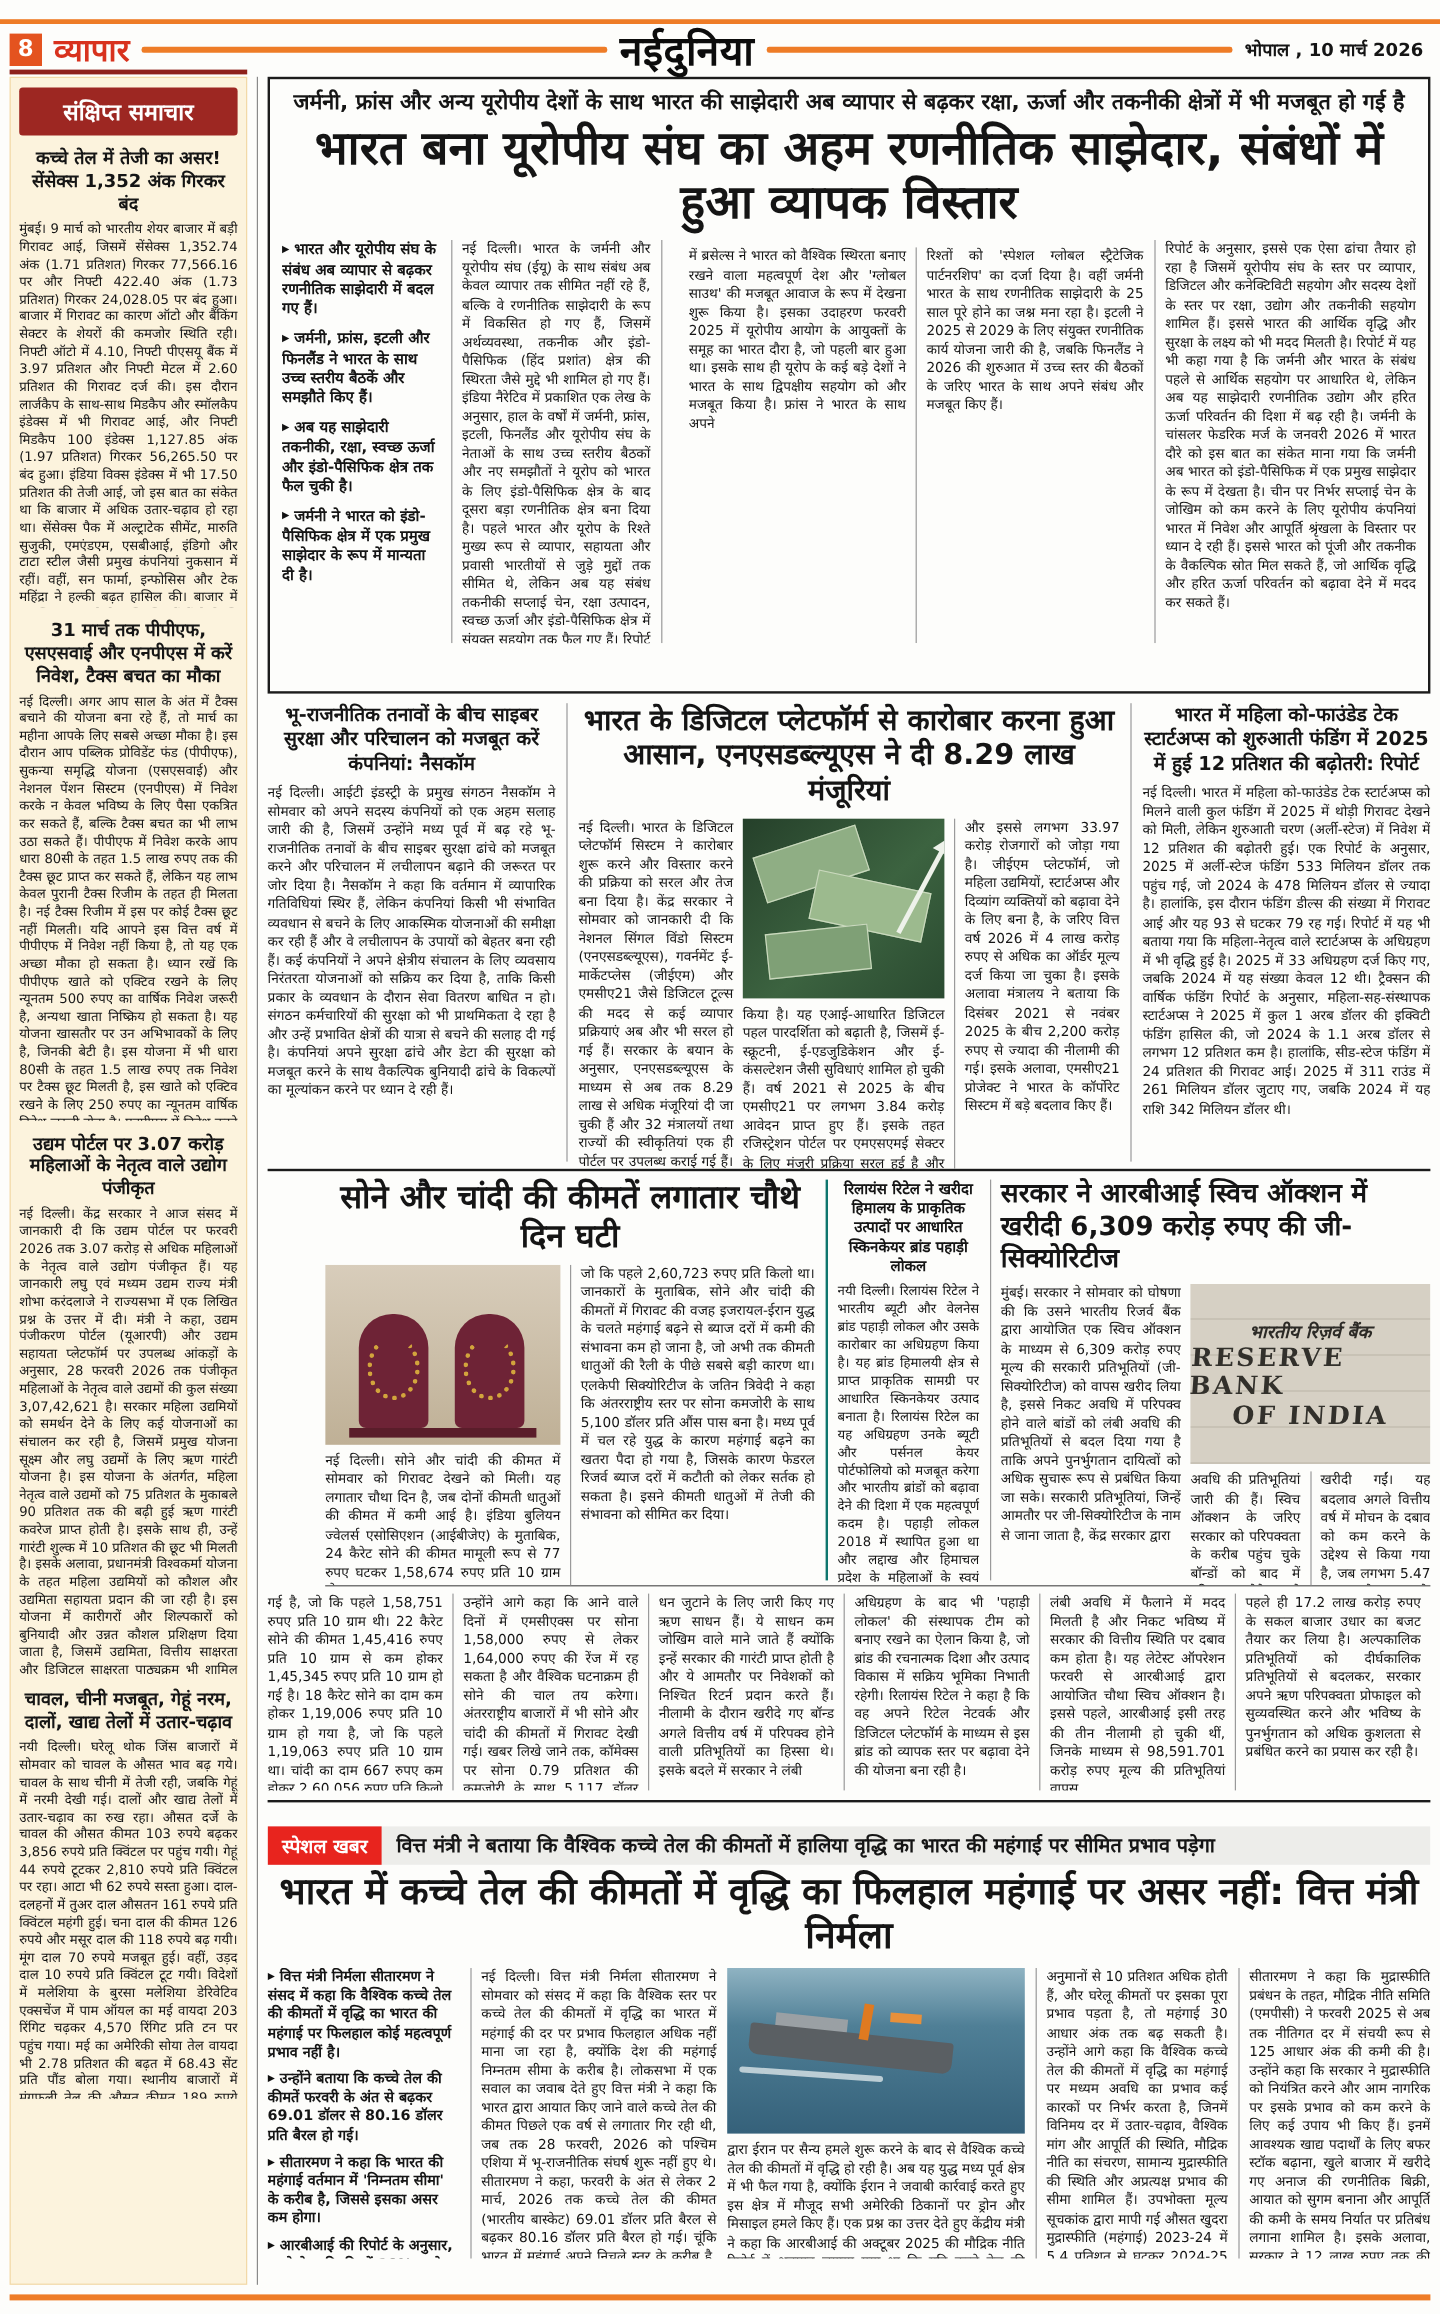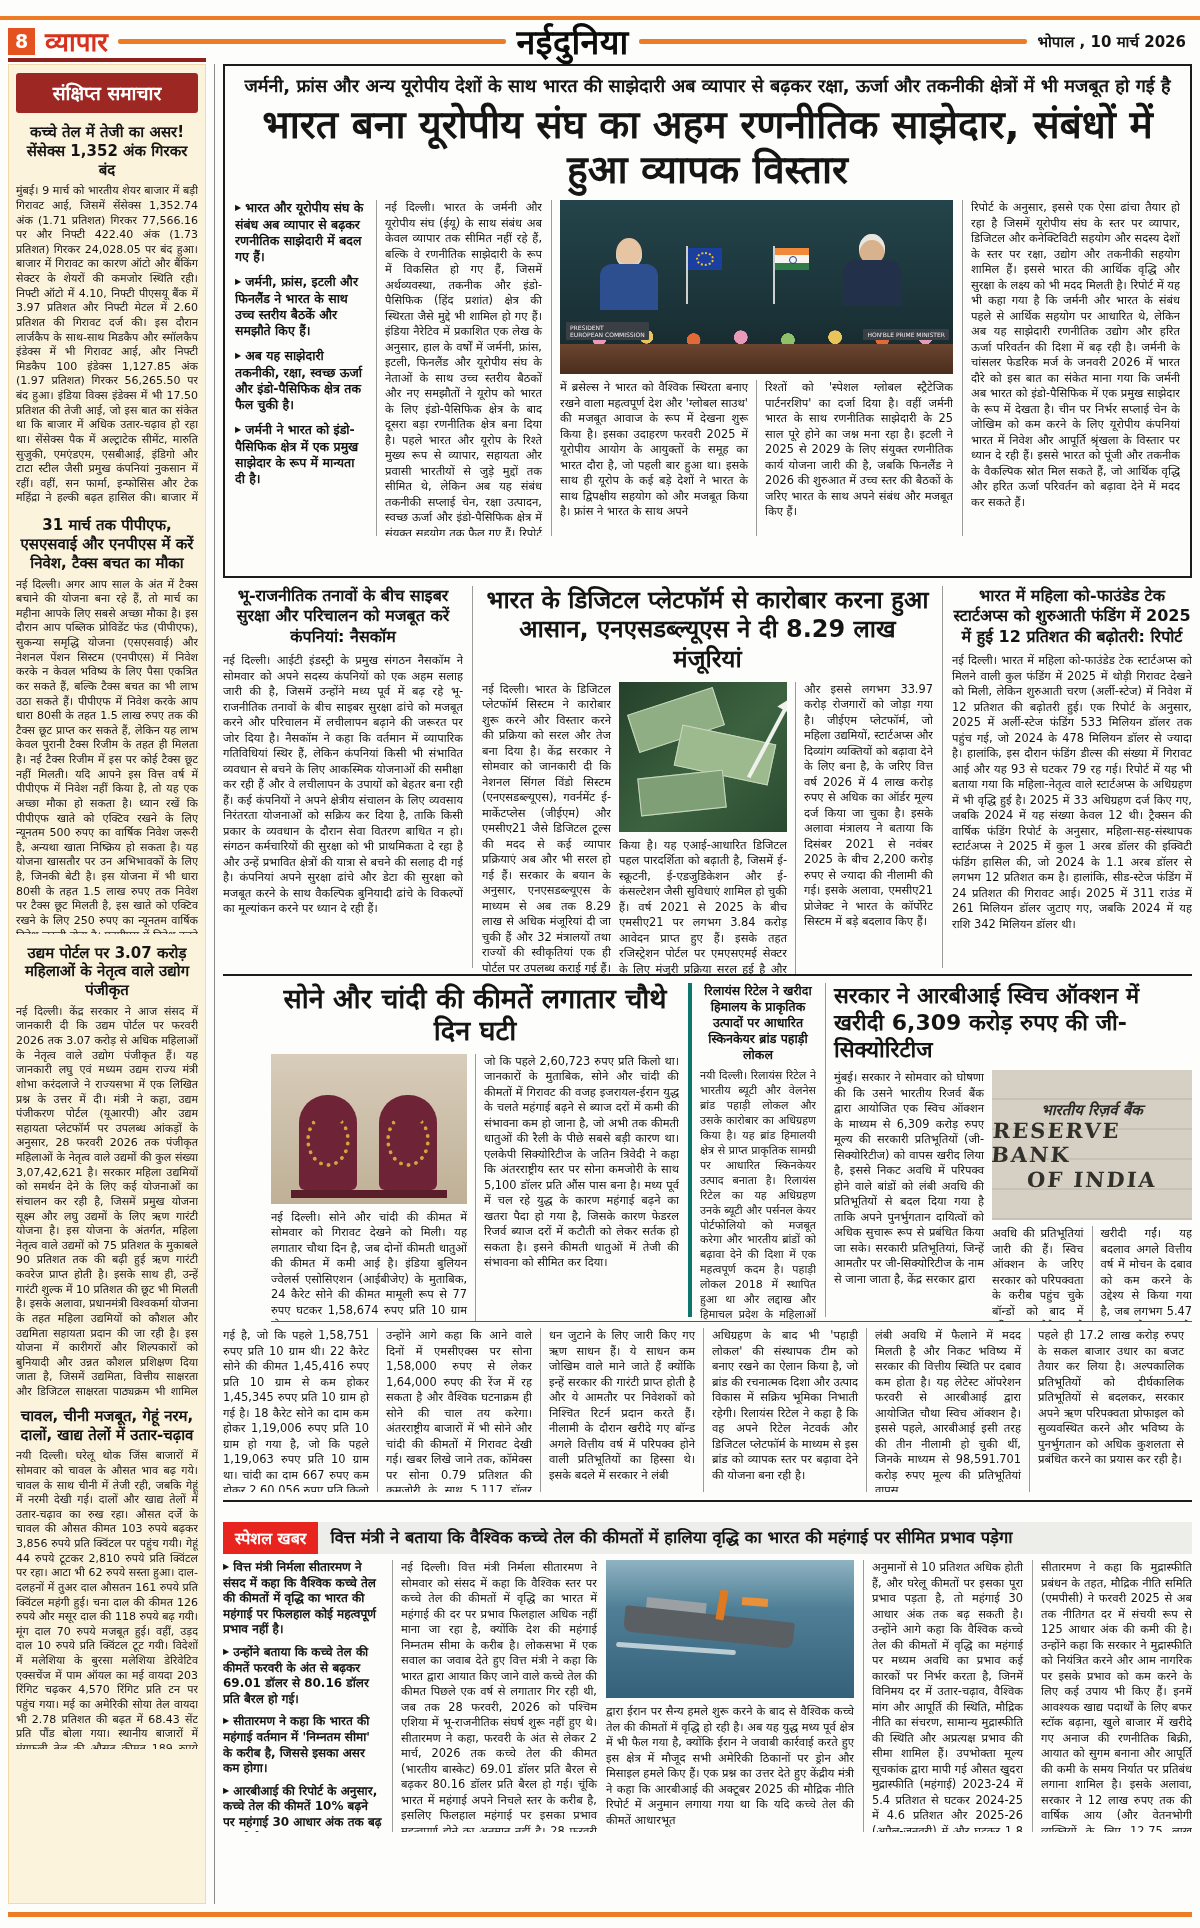--- a/index.html
+++ b/index.html
@@ -36,21 +36,21 @@
   
   .lead-box { border:2px solid #1c1c1c; padding:6px 10px 4px; height:514px; overflow:hidden; }
   .lead-kicker { text-align:center; font-weight:bold; font-size:18px; line-height:1.3; padding:2px 6px 6px; }
   .lead-headline { text-align:center; font-weight:bold; font-size:39px; line-height:1.14; padding:0 10px 8px; }
   .lead-body { display:flex; gap:9px; height:336px; overflow:hidden; }
   .lead-bullets { width:132px; flex:0 0 auto; }
   .bullet { font-size:12.5px; font-weight:bold; line-height:1.3; margin-bottom:9px; }
   .bullet::before { content:"▶"; font-size:8px; margin-right:4px; position:relative; top:-2px; color:#111; }
   .jtext { font-size:11.4px; line-height:1.36; text-align:justify; }
   .lead-col1 { flex:1; border-left:1px solid #9a9a9a; padding-left:8px; }
-  .lead-middle { width:402px; flex:0 0 auto; border-left:1px solid #9a9a9a; padding-left:8px; display:flex; flex-direction:column; }
+  .lead-middle { width:402px; flex:0 0 auto; border-left:1px solid #9a9a9a; padding-left:22px; display:flex; flex-direction:row; }
   .lead-mid-cols { display:flex; gap:8px; flex:1; margin-top:6px; overflow:hidden; }
   .lead-mid-cols .c2 { flex:1; }
   .lead-mid-cols .c3 { flex:1; border-left:1px solid #9a9a9a; padding-left:8px; }
   .lead-col4 { width:218px; flex:0 0 auto; border-left:1px solid #9a9a9a; padding-left:8px; }
 
   
   .photo-eu { height:174px; background:linear-gradient(#23444a 0%, #1a3136 70%, #15262a 100%); position:relative; overflow:hidden; flex:0 0 auto; }
   .fig { position:absolute; }
   .fig .head { width:26px; height:30px; border-radius:50% 50% 45% 45%; background:#e7c4a2; margin:0 auto; }
   .fig .torso { width:58px; height:46px; border-radius:12px 12px 0 0; margin-top:-4px; }
@@ -102,21 +102,21 @@
   .gold { width:408px; flex:0 0 auto; }
   .gold-head { font-weight:bold; font-size:27px; line-height:1.2; text-align:center; margin-bottom:6px; }
   .gold-cols { display:flex; gap:8px; height:272px; overflow:hidden; }
   .gold-cols .g1 { width:196px; flex:0 0 auto; }
   .gold-cols .g2 { flex:1; border-left:1px solid #9a9a9a; padding-left:8px; }
   .photo-gold { height:150px; background:linear-gradient(#d8cdbb,#bfb096); position:relative; overflow:hidden; margin-bottom:6px; }
   .bust { position:absolute; width:58px; height:95px; border-radius:28px 28px 6px 6px; background:#6e2336; bottom:14px; }
   .bust.b1 { left:28px; } .bust.b2 { left:108px; }
   .neck { position:absolute; top:18px; left:7px; width:44px; height:54px; border:4px dotted #d2a43c; border-top-color:transparent; border-radius:50%; }
   .goldstand { position:absolute; bottom:6px; left:20px; right:20px; height:8px; background:#5a1d2a; }
-  .reliance { width:128px; flex:0 0 auto; border-left:4px solid #0f766e; padding-left:8px; }
+  .reliance { width:128px; flex:0 0 auto; border-left:2px solid #0f766e; padding-left:8px; }
   .reliance .sm-head { font-size:12.5px; }
   .reliance .bodytext { height:292px; overflow:hidden; font-size:11px; }
   .rbi { flex:1; border-left:1px solid #9a9a9a; padding-left:8px; min-width:0; }
   .rbi-head { font-weight:bold; font-size:22px; line-height:1.22; text-align:left; margin-bottom:7px; }
   .rbi-cols { display:flex; gap:8px; height:282px; overflow:hidden; }
   .rbi-cols .r1 { width:150px; flex:0 0 auto; }
   .rbi-right { flex:1; display:flex; flex-direction:column; min-width:0; }
   .photo-rbi { height:150px; background:repeating-linear-gradient(#d6d0c4 0 28px, #c8c2b5 28px 30px); position:relative; overflow:hidden; margin-bottom:6px;
     display:flex; flex-direction:column; align-items:center; justify-content:center; }
   .rbi-hi { font-weight:bold; font-size:15px; color:#2c2a26; font-style:italic; }
@@ -315,20 +315,21 @@
       <div class="cont-col jtext">अधिग्रहण के बाद भी 'पहाड़ी लोकल' की संस्थापक टीम को बनाए रखने का ऐलान किया है, जो ब्रांड की रचनात्मक दिशा और उत्पाद विकास में सक्रिय भूमिका निभाती रहेगी। रिलायंस रिटेल ने कहा है कि वह अपने रिटेल नेटवर्क और डिजिटल प्लेटफॉर्म के माध्यम से इस ब्रांड को व्यापक स्तर पर बढ़ावा देने की योजना बना रही है।</div>
       <div class="cont-col jtext">लंबी अवधि में फैलाने में मदद मिलती है और निकट भविष्य में सरकार की वित्तीय स्थिति पर दबाव कम होता है। यह लेटेस्ट ऑपरेशन फरवरी से आरबीआई द्वारा आयोजित चौथा स्विच ऑक्शन है। इससे पहले, आरबीआई इसी तरह की तीन नीलामी हो चुकी थीं, जिनके माध्यम से 98,591.701 करोड़ रुपए मूल्य की प्रतिभूतियां वापस</div>
       <div class="cont-col jtext">पहले ही 17.2 लाख करोड़ रुपए के सकल बाजार उधार का बजट तैयार कर लिया है। अल्पकालिक प्रतिभूतियों को दीर्घकालिक प्रतिभूतियों से बदलकर, सरकार अपने ऋण परिपक्वता प्रोफाइल को सुव्यवस्थित करने और भविष्य के पुनर्भुगतान को अधिक कुशलता से प्रबंधित करने का प्रयास कर रही है।</div>
     </section>
 
     <section class="special">
       <div class="special-strip">
         <div class="special-label">स्पेशल खबर</div>
         <div class="special-kicker">वित्त मंत्री ने बताया कि वैश्विक कच्चे तेल की कीमतों में हालिया वृद्धि का भारत की महंगाई पर सीमित प्रभाव पड़ेगा</div>
       </div>
+      <h1 class="special-headline">भारत में कच्चे तेल की कीमतों में वृद्धि का फिलहाल महंगाई पर असर नहीं: वित्त मंत्री निर्मला</h1>
       <div class="special-cols">
         <div class="sp-bullets">
           <div class="bullet">वित्त मंत्री निर्मला सीतारमण ने संसद में कहा कि वैश्विक कच्चे तेल की कीमतों में वृद्धि का भारत की महंगाई पर फिलहाल कोई महत्वपूर्ण प्रभाव नहीं है।</div>
           <div class="bullet">उन्होंने बताया कि कच्चे तेल की कीमतें फरवरी के अंत से बढ़कर 69.01 डॉलर से 80.16 डॉलर प्रति बैरल हो गई।</div>
           <div class="bullet">सीतारमण ने कहा कि भारत की महंगाई वर्तमान में 'निम्नतम सीमा' के करीब है, जिससे इसका असर कम होगा।</div>
           <div class="bullet">आरबीआई की रिपोर्ट के अनुसार, कच्चे तेल की कीमतें 10% बढ़ने पर महंगाई 30 आधार अंक तक बढ़ सकती है।</div>
         </div>
         <div class="sp-c1 jtext">नई दिल्ली। वित्त मंत्री निर्मला सीतारमण ने सोमवार को संसद में कहा कि वैश्विक स्तर पर कच्चे तेल की कीमतों में वृद्धि का भारत में महंगाई की दर पर प्रभाव फिलहाल अधिक नहीं माना जा रहा है, क्योंकि देश की महंगाई निम्नतम सीमा के करीब है। लोकसभा में एक सवाल का जवाब देते हुए वित्त मंत्री ने कहा कि भारत द्वारा आयात किए जाने वाले कच्चे तेल की कीमत पिछले एक वर्ष से लगातार गिर रही थी, जब तक 28 फरवरी, 2026 को पश्चिम एशिया में भू-राजनीतिक संघर्ष शुरू नहीं हुए थे। सीतारमण ने कहा, फरवरी के अंत से लेकर 2 मार्च, 2026 तक कच्चे तेल की कीमत (भारतीय बास्केट) 69.01 डॉलर प्रति बैरल से बढ़कर 80.16 डॉलर प्रति बैरल हो गई। चूंकि भारत में महंगाई अपने निचले स्तर के करीब है, इसलिए फिलहाल महंगाई पर इसका प्रभाव महत्वपूर्ण होने का अनुमान नहीं है। 28 फरवरी को अमेरिका और इजरायल</div>
         <div class="sp-mid">
           <div class="photo-ship">

